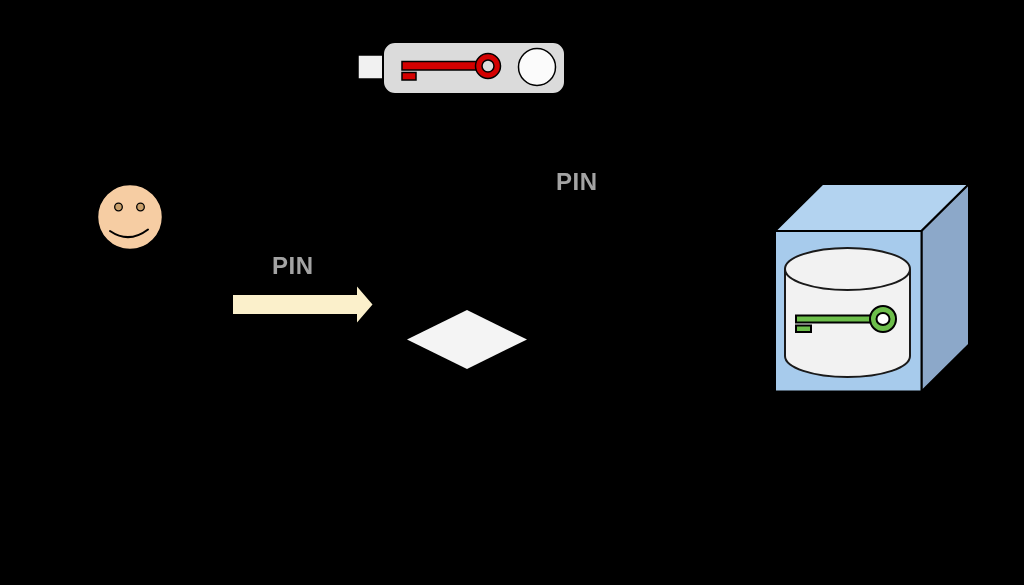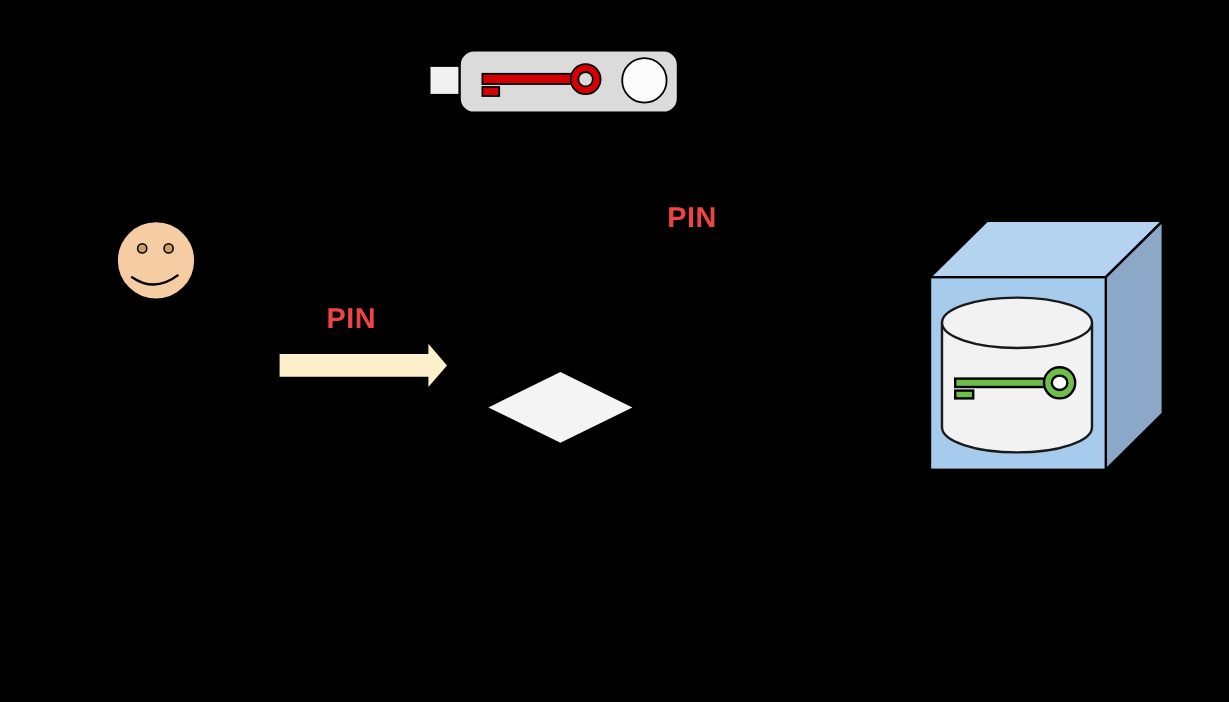--- a/index.html
+++ b/index.html
@@ -19,21 +19,21 @@
     position: absolute;
     top: 0;
     left: 0;
   }
   .pin-label {
     position: absolute;
     font-family: "Liberation Sans", sans-serif;
     font-weight: bold;
     font-size: 24px;
     line-height: 1;
-    color: #ef4444;
+    color: #a3a3a3;
     letter-spacing: 0.5px;
     user-select: none;
   }
   .pin-left  { left: 272px; top: 254px; }
   .pin-right { left: 556px; top: 170px; }
 </style>
 </head>
 <body>
 
 <div class="stage">

